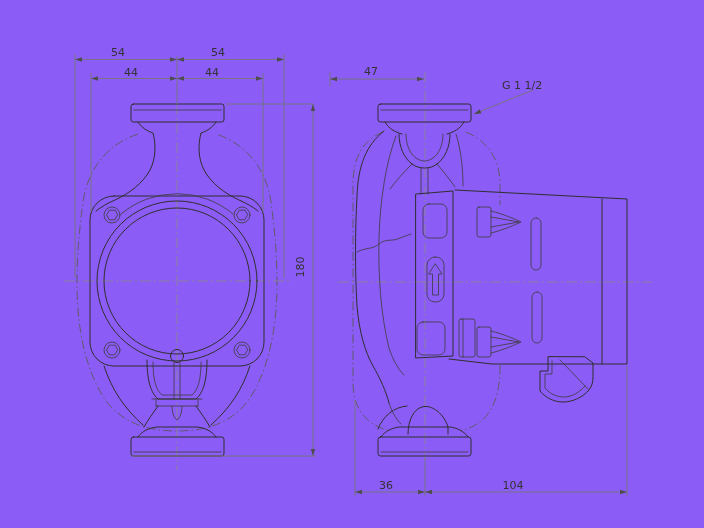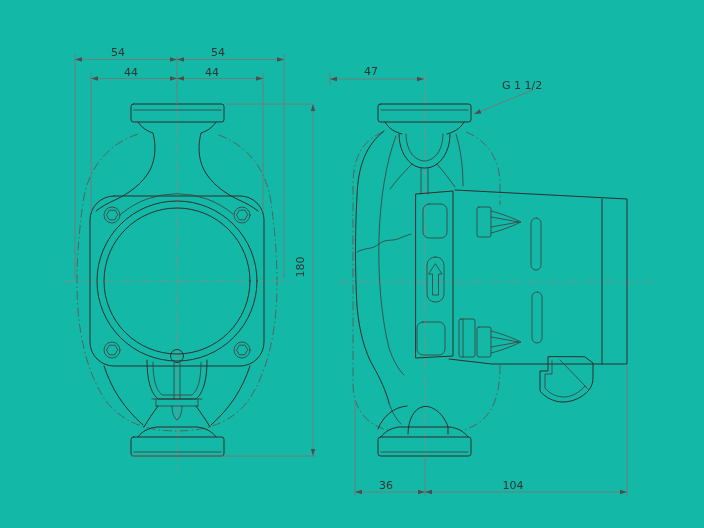--- a/index.html
+++ b/index.html
@@ -1,16 +1,16 @@
 <!DOCTYPE html>
 <html><head>
 <meta charset="utf-8">
 <style>
   html,body{margin:0;padding:0;background:#ffffff;}
-  #stage{position:relative;width:704px;height:528px;background:#14b8a6;overflow:hidden;
+  #stage{position:relative;width:704px;height:528px;background:#8b5cf6;overflow:hidden;
          font-family:"DejaVu Sans", sans-serif;}
   svg{position:absolute;left:0;top:0;}
   .part   {fill:none;stroke:#2f2f2f;stroke-width:1;stroke-linecap:round;stroke-linejoin:round;}
   .part2  {fill:none;stroke:#3c3c3c;stroke-width:.8;stroke-linecap:round;stroke-linejoin:round;}
   .phantom{fill:none;stroke:#5a5a5a;stroke-width:.9;stroke-dasharray:9 3 1.5 3;}
   .cl     {fill:none;stroke:#8a8a8a;stroke-width:.8;stroke-dasharray:11 3 2 3;}
   .dim    {fill:none;stroke:#767676;stroke-width:.9;}
   .arr    {fill:#4d4d4d;stroke:none;}
   .dimtext{font-size:11px;fill:#333;}
   .mid{text-anchor:middle;}

